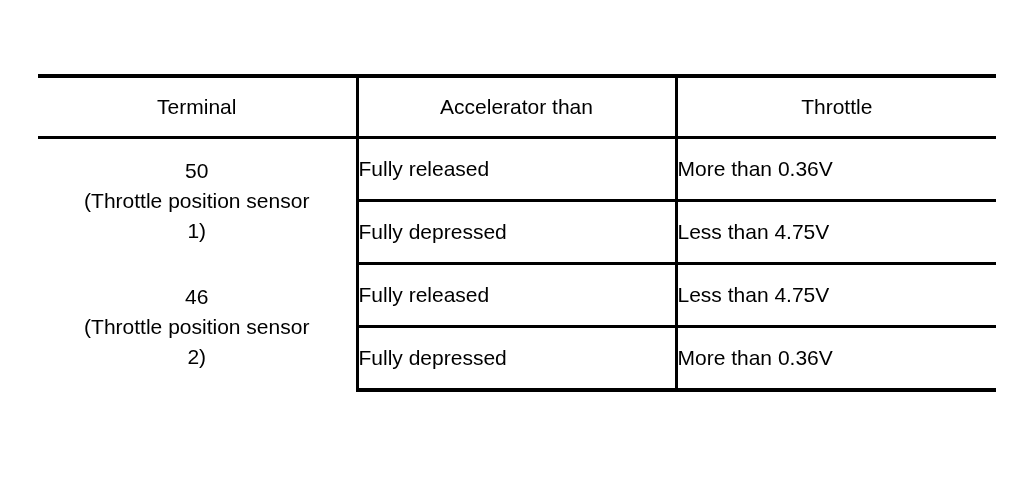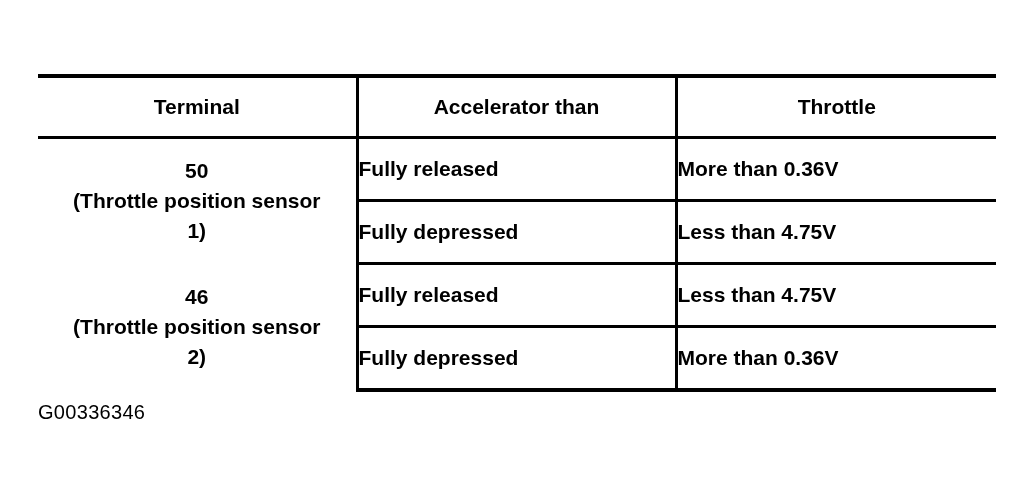--- a/index.html
+++ b/index.html
@@ -35,21 +35,21 @@
   }
 
   #spec-table col.c-terminal { width: 319px; }
   #spec-table col.c-pedal    { width: 319px; }
   #spec-table col.c-voltage  { width: 320px; }
 
   #spec-table td,
   #spec-table th {
     padding: 0;
     margin: 0;
-    font-weight: bold;
+    font-weight: normal;
     font-size: 21px;
     line-height: 30px;
     color: #000;
     vertical-align: middle;
   }
 
   
   .cell-terminal,
   .cell-pedal {
     border-right: 3px solid #000;
@@ -158,15 +158,14 @@
         <td class="cell-pedal">Fully released</td>
         <td class="cell-voltage">Less than 4.75V</td>
       </tr>
       <tr class="row-table-end">
         <td class="cell-pedal">Fully depressed</td>
         <td class="cell-voltage">More than 0.36V</td>
       </tr>
     </tbody>
   </table>
 
-  <div id="figure-caption">G00336346</div>
 
 </div>
 
 </body></html>

